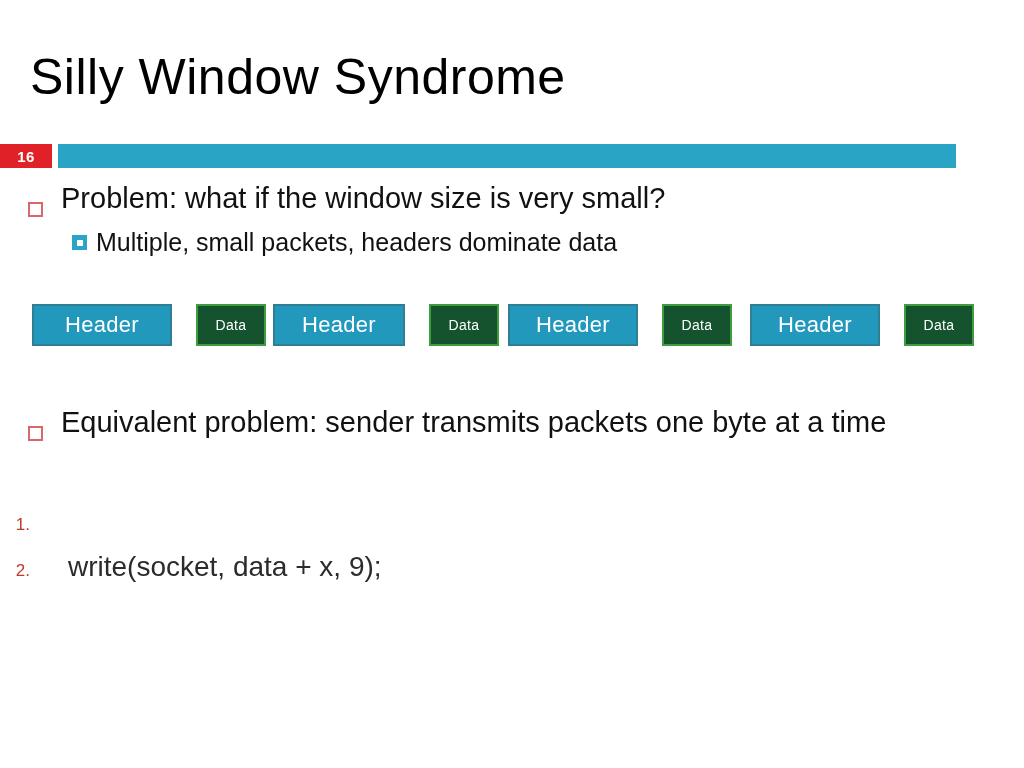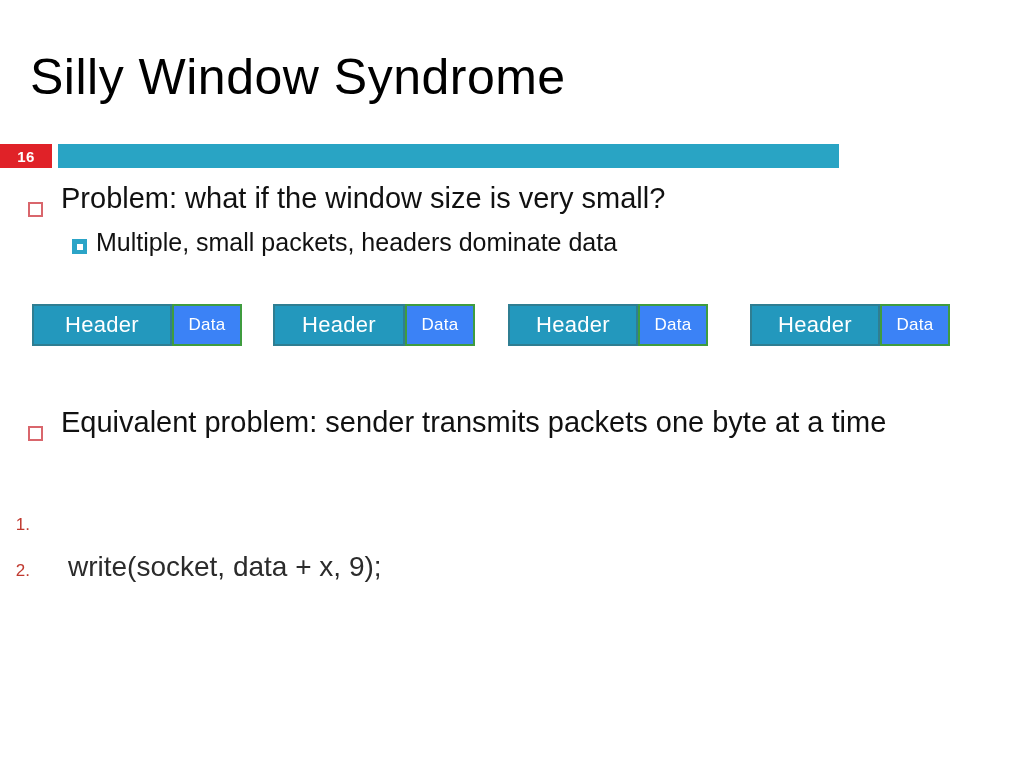--- a/index.html
+++ b/index.html
@@ -25,21 +25,21 @@
     letter-spacing: 0.5px;
     color: #000000;
     white-space: nowrap;
   }
 
   
   .accent-row {
     position: absolute;
     left: 0;
     top: 144px;
-    width: 839px;
+    width: 956px;
     height: 24px;
   }
   .slide-number-badge {
     position: absolute;
     left: 0;
     top: 0;
     width: 52px;
     height: 24px;
     background: #e02228;
     color: #ffffff;
@@ -87,21 +87,21 @@
   .bullet-l1-text {
     font-size: 29px;
     color: #111111;
     line-height: 1.28;
     max-width: 900px;
   }
 
   .bullet-l2 {
     position: relative;
     display: flex;
-    align-items: center;
+    align-items: flex-start;
     padding-left: 72px;
     margin-top: 10px;
   }
   .marker-l2 {
     flex: 0 0 auto;
     width: 15px;
     height: 15px;
     background: #2ba4c7;
     margin-top: 8px;
     margin-right: 9px;
@@ -143,29 +143,30 @@
     border: 2px solid #2f7e92;
     color: #ffffff;
     font-size: 22px;
     display: flex;
     align-items: center;
     justify-content: center;
     box-sizing: border-box;
     letter-spacing: 0.3px;
   }
   .packet-data {
-    background: #3b82f6;
+    background: #14532d;
     border: 2px solid #3f9c3f;
     color: #ffffff;
-    font-size: 17px;
+    font-size: 14px;
     display: flex;
     align-items: center;
     justify-content: center;
     box-sizing: border-box;
     letter-spacing: 0.3px;
+    margin-left: 24px;
   }
 
   
   .block-2 {
     position: absolute;
     left: 0;
     top: 404px;
     width: 1024px;
   }
 

